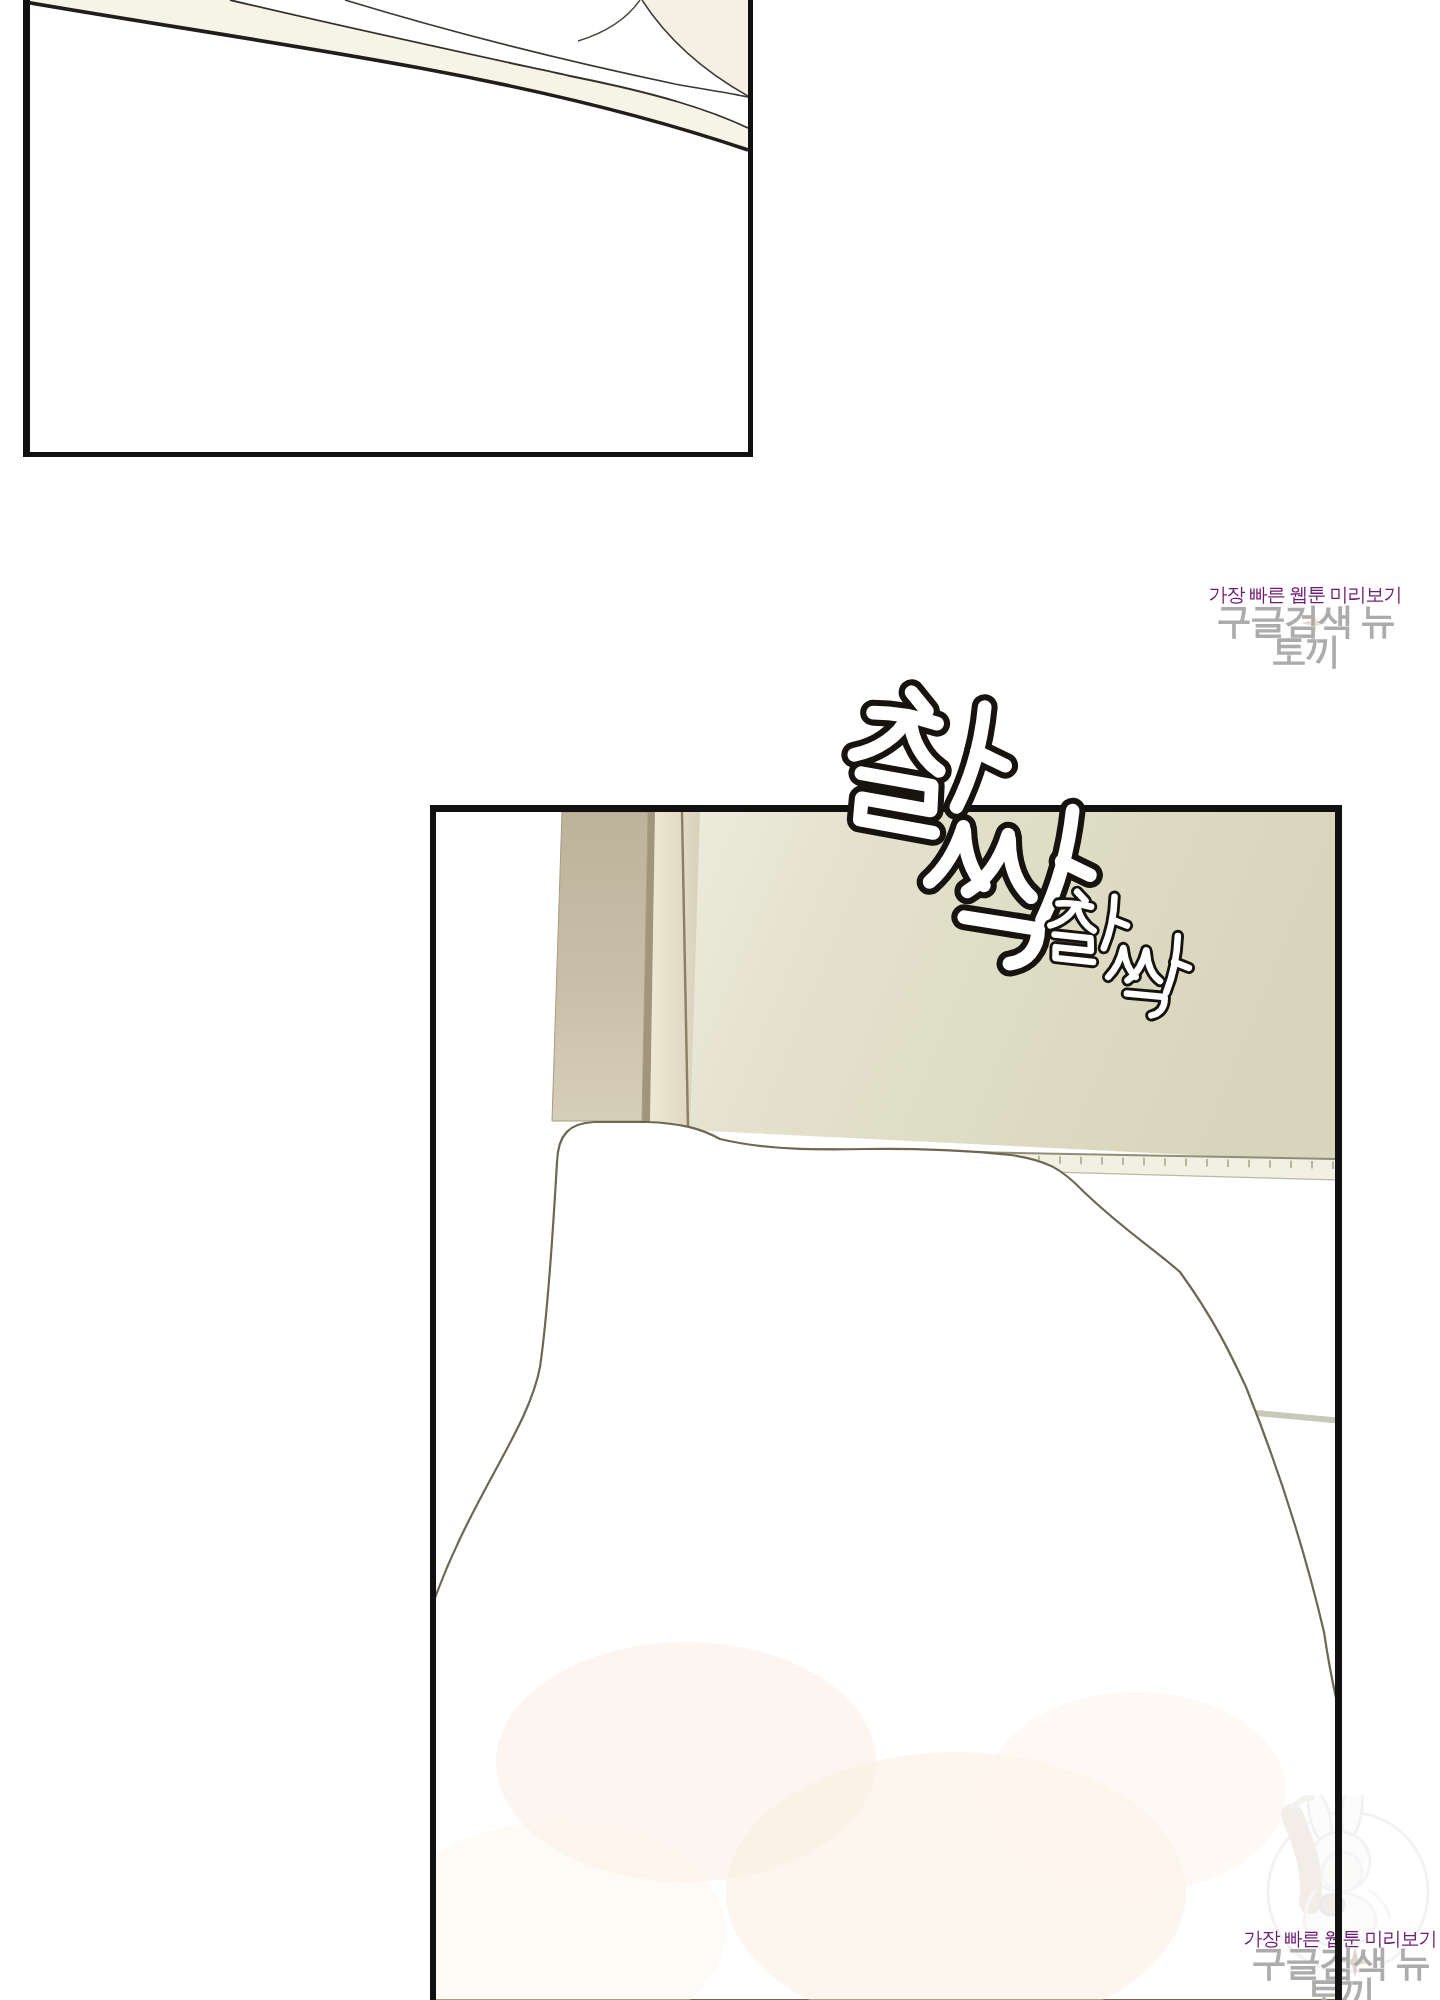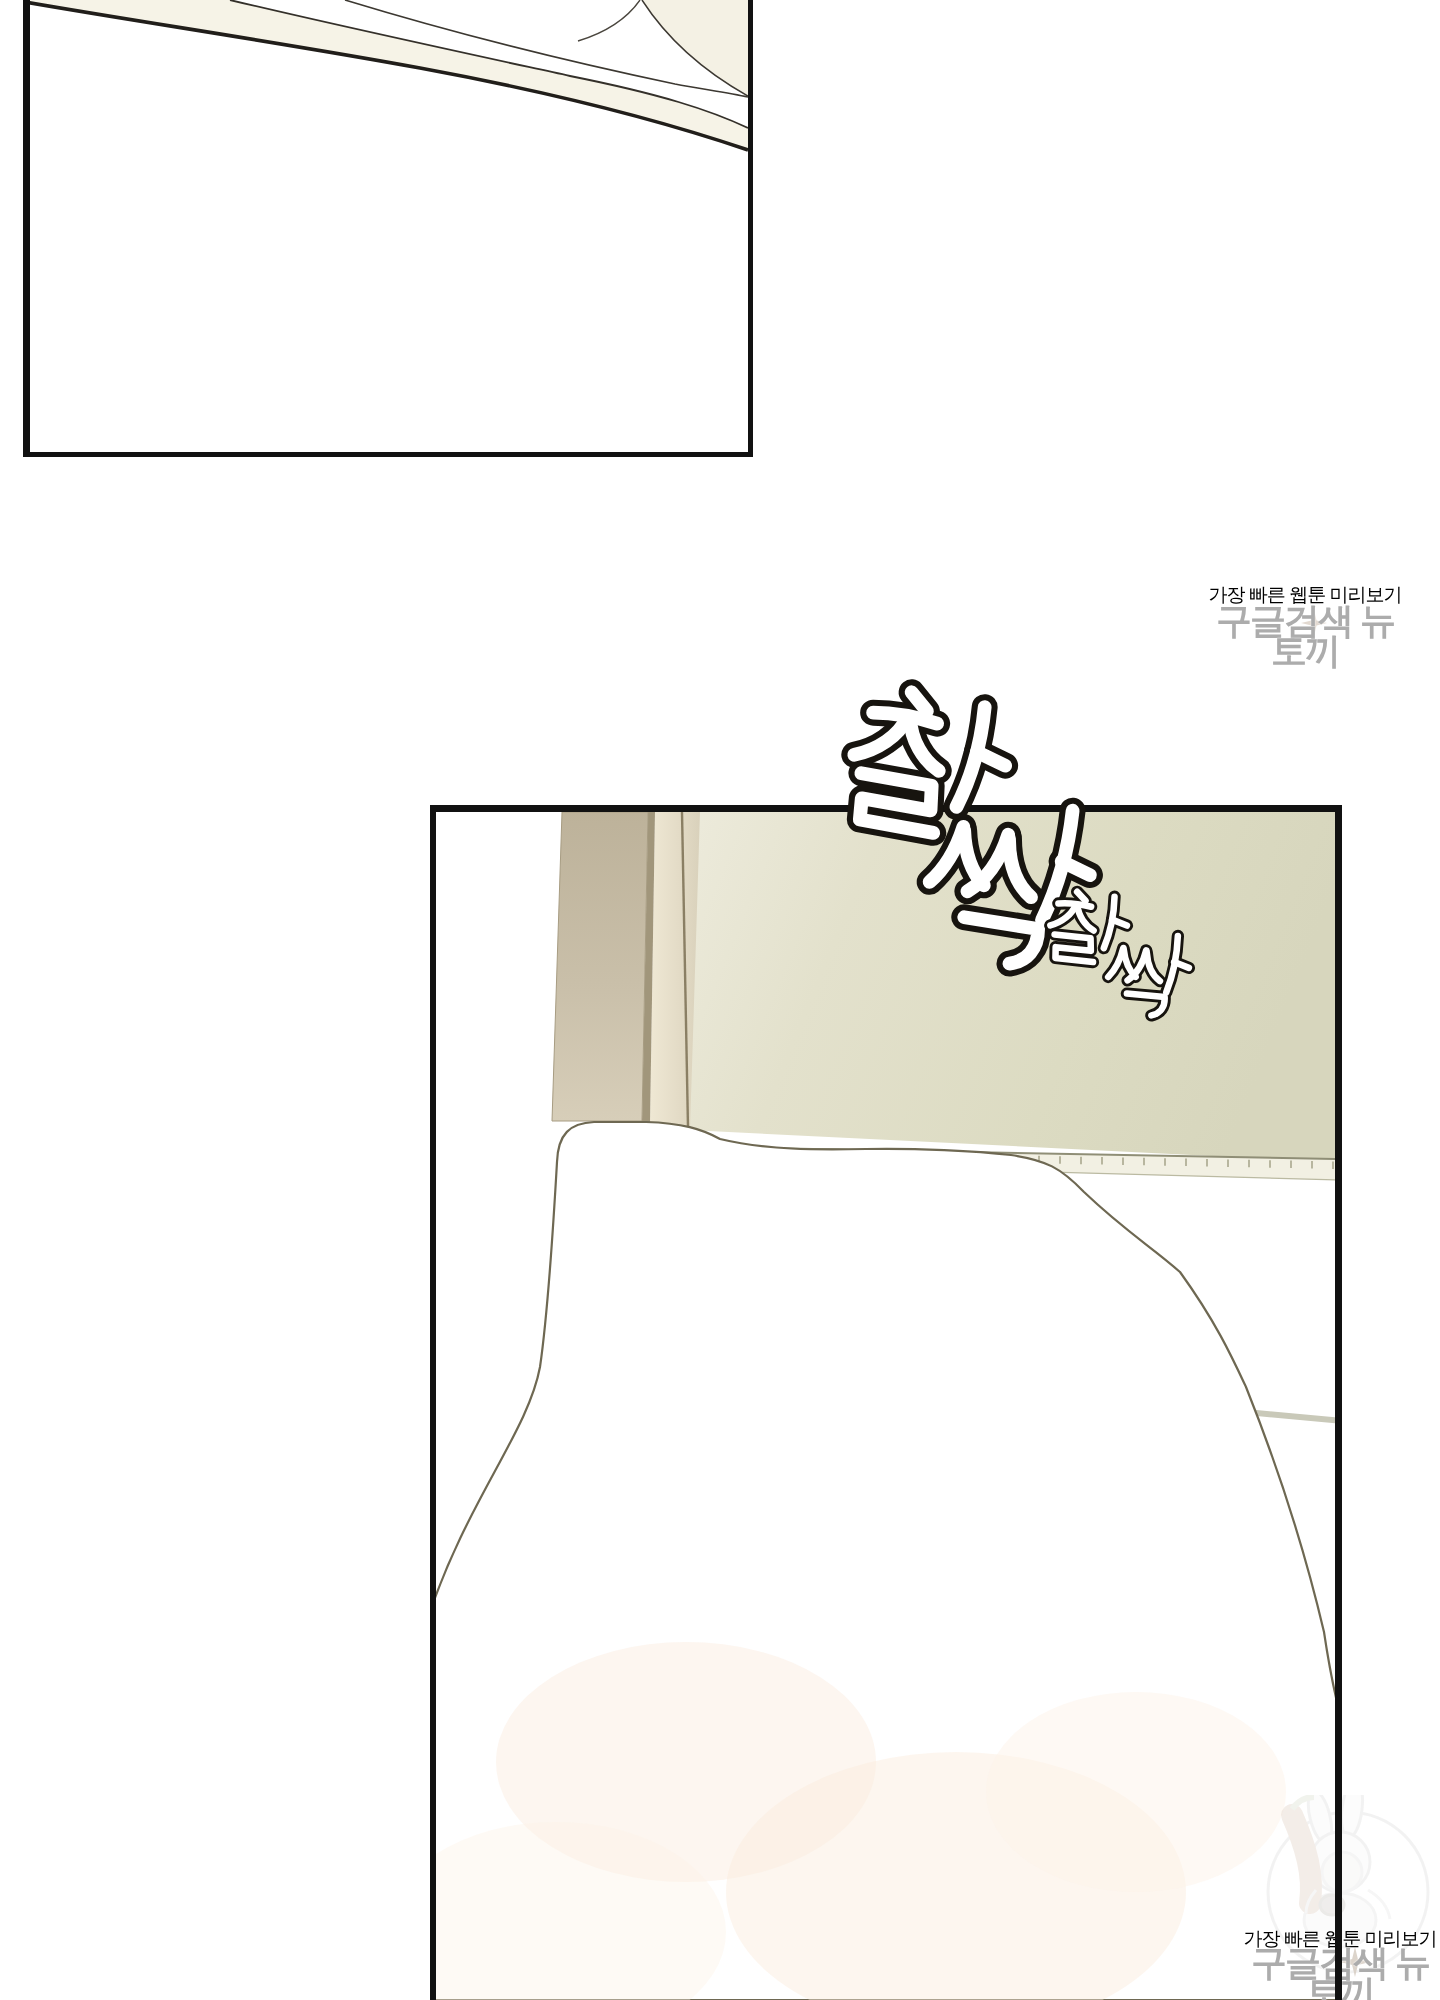--- a/index.html
+++ b/index.html
@@ -20,21 +20,21 @@
     z-index:1;
   }
   .panel svg{display:block;width:100%;height:100%;}
   .sfx{position:absolute;z-index:20;}
   #sfx-large{left:780px;top:652px;width:380px;height:330px;}
   #sfx-small{left:1020px;top:878px;width:230px;height:190px;}
   .watermark{position:absolute;z-index:5;text-align:center;color:#b5b5b5;}
   #watermark-top{left:1205px;top:584px;width:200px;}
   #watermark-bottom{left:1240px;top:1795px;width:200px;height:200px;}
   .wm-line1{
-    font-size:19px;letter-spacing:-1px;color:#000000;line-height:22px;
+    font-size:19px;letter-spacing:-1px;color:#701a75;line-height:22px;
     text-shadow:0 0 2px #fff;position:relative;z-index:3;
   }
   .wm-line2{
     font-size:36px;font-weight:bold;letter-spacing:-2px;color:#acacac;line-height:30px;
     text-shadow:0 0 2px #fff;position:relative;z-index:3;
   }
   #watermark-bottom .wm-line1{position:absolute;left:0;right:0;top:133px;}
   #watermark-bottom .wm-line2{position:absolute;left:0;right:0;top:153px;}
   .mascot-svg{position:absolute;left:0;top:0;width:200px;height:200px;z-index:1;}
   .sparkle{position:absolute;z-index:2;}

